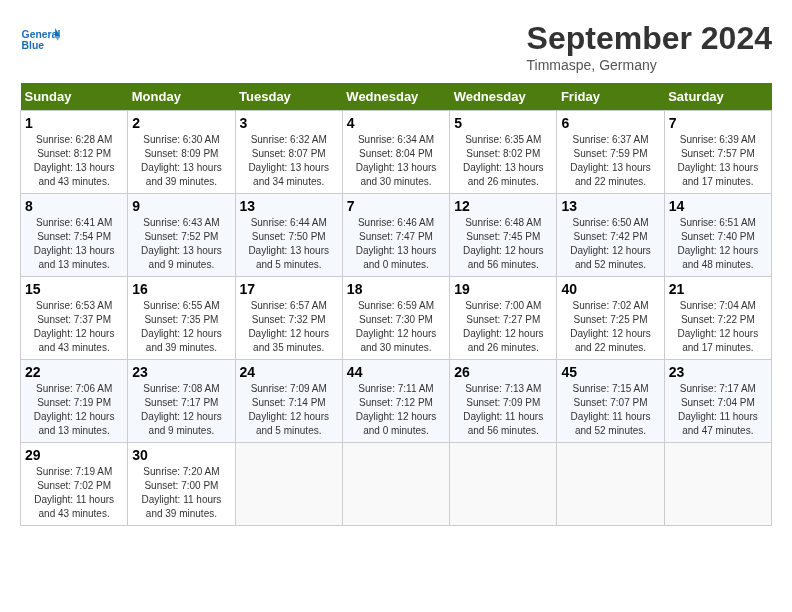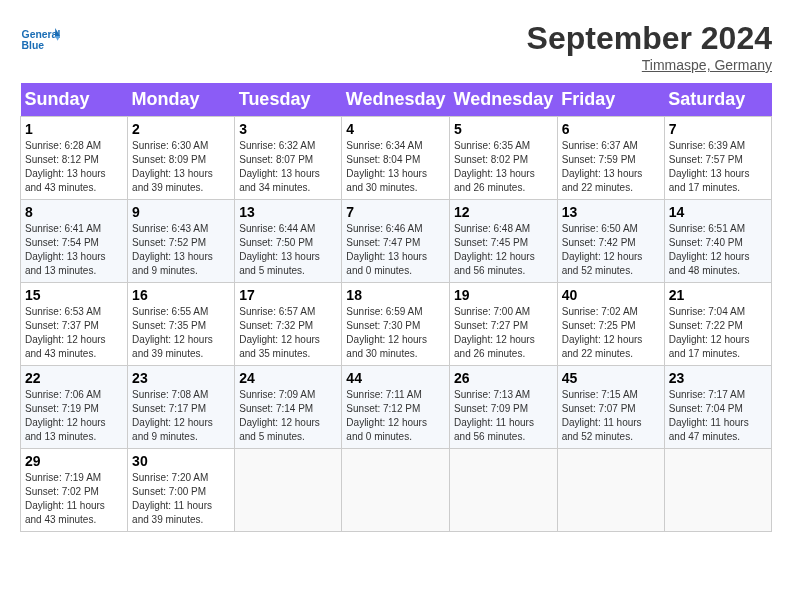--- a/index.html
+++ b/index.html
@@ -18,62 +18,62 @@
     }
     .logo {
       display: flex;
       align-items: center;
       gap: 6px;
     }
     .logo-icon {
       width: 40px;
       height: 40px;
     }
-    .title-block { text-align: right; }
+    .title-block { }
     .month-title {
       font-size: 32px;
       font-weight: bold;
       color: #333;
     }
     .subtitle {
       font-size: 14px;
       color: #555;
-      text-decoration: underline;
     }
     table {
       width: 100%;
       border-collapse: collapse;
       font-size: 11px;
     }
     thead th {
-      background: #8b5cf6;
+      background: #4d7c0f;
       color: #fff;
       padding: 6px 4px;
       text-align: left;
-      font-size: 18px;
+      font-size: 13px;
       font-weight: bold;
     }
     td {
       border: 1px solid #ccc;
       vertical-align: top;
       padding: 4px;
       width: 14.28%;
       min-height: 70px;
       background: #fff;
     }
     tr:nth-child(even) td { background: #f5f8fc; }
     .day-num {
       font-size: 14px;
       font-weight: bold;
       margin-bottom: 2px;
     }
     .day-info {
       font-size: 10px;
       color: #333;
       line-height: 1.4;
+      text-align: center;
     }
     td.empty { background: #f9f9f9; }
   </style>
 </head>
 <body>
 
 <div class="header">
   <div class="logo">
     <svg class="logo-icon" viewBox="0 0 50 50">
       <text x="2" y="22" font-size="13" font-weight="bold" fill="#1a6db5">General</text>

